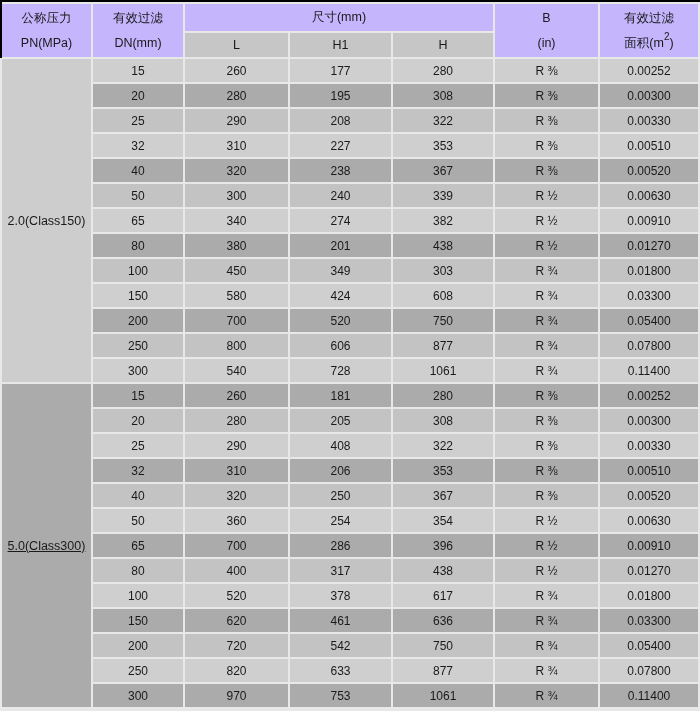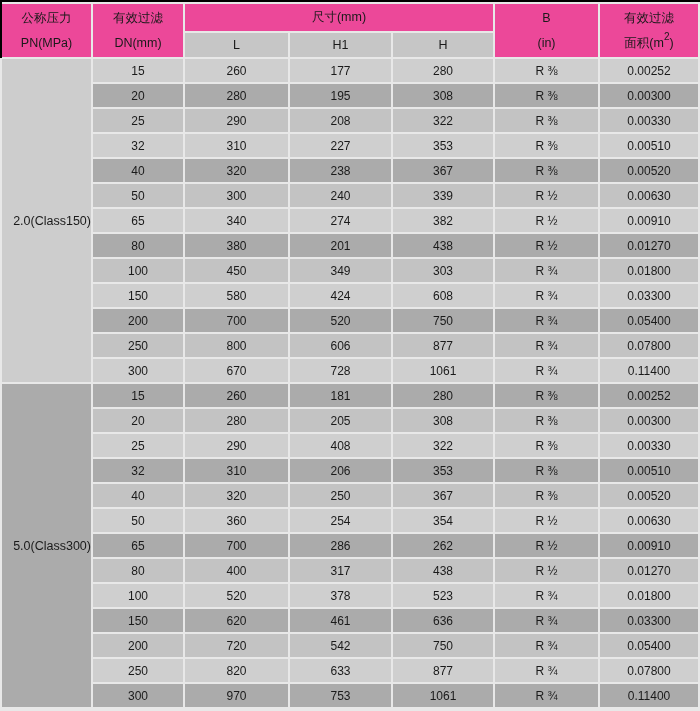--- a/index.html
+++ b/index.html
@@ -34,31 +34,31 @@
   }
   th, td {
     padding: 0;
     text-align: center;
     vertical-align: middle;
     font-weight: normal;
     font-size: 12px;
     overflow: hidden;
     white-space: nowrap;
   }
-  thead th { background: #ec4899; font-size: 12.5px; }
+  thead th { background: #c4b5fd; font-size: 12.5px; }
   thead tr.subhead th { background: #c6c6c6; height: 24px; }
   thead tr.tophead th { height: 27px; }
   thead th.two-line { line-height: 1.95; }
   tbody td { height: 23px; }
   tr.shade-light  td.data { background: #cfcfcf; }
   tr.shade-medium td.data { background: #c3c3c3; }
   tr.shade-dark   td.data { background: #ababab; }
-  td.group-label { font-size: 12.5px; text-align: right; }
+  td.group-label { font-size: 12.5px; }
   td.group-label.g0 { background: #cdcdcd; }
-  td.group-label.g1 { background: #ababab; }
+  td.group-label.g1 { background: #ababab; text-decoration: underline; }
   sup.sq {
     font-size: 10px;
     position: relative;
     top: -1px;
     line-height: 0;
   }
 </style>
 </head>
 <body>
 
@@ -193,21 +193,21 @@
         <tr class="shade-medium">
           <td class="data">250</td>
           <td class="data">800</td>
           <td class="data">606</td>
           <td class="data">877</td>
           <td class="data">R ¾</td>
           <td class="data">0.07800</td>
         </tr>
         <tr class="shade-light">
           <td class="data">300</td>
-          <td class="data">670</td>
+          <td class="data">540</td>
           <td class="data">728</td>
           <td class="data">1061</td>
           <td class="data">R ¾</td>
           <td class="data">0.11400</td>
         </tr>
         <tr class="shade-dark">
           <td rowspan="13" class="group-label g1">5.0(Class300)</td>
           <td class="data">15</td>
           <td class="data">260</td>
           <td class="data">181</td>
@@ -252,37 +252,37 @@
           <td class="data">360</td>
           <td class="data">254</td>
           <td class="data">354</td>
           <td class="data">R ½</td>
           <td class="data">0.00630</td>
         </tr>
         <tr class="shade-dark">
           <td class="data">65</td>
           <td class="data">700</td>
           <td class="data">286</td>
-          <td class="data">262</td>
+          <td class="data">396</td>
           <td class="data">R ½</td>
           <td class="data">0.00910</td>
         </tr>
         <tr class="shade-medium">
           <td class="data">80</td>
           <td class="data">400</td>
           <td class="data">317</td>
           <td class="data">438</td>
           <td class="data">R ½</td>
           <td class="data">0.01270</td>
         </tr>
         <tr class="shade-light">
           <td class="data">100</td>
           <td class="data">520</td>
           <td class="data">378</td>
-          <td class="data">523</td>
+          <td class="data">617</td>
           <td class="data">R ¾</td>
           <td class="data">0.01800</td>
         </tr>
         <tr class="shade-dark">
           <td class="data">150</td>
           <td class="data">620</td>
           <td class="data">461</td>
           <td class="data">636</td>
           <td class="data">R ¾</td>
           <td class="data">0.03300</td>

